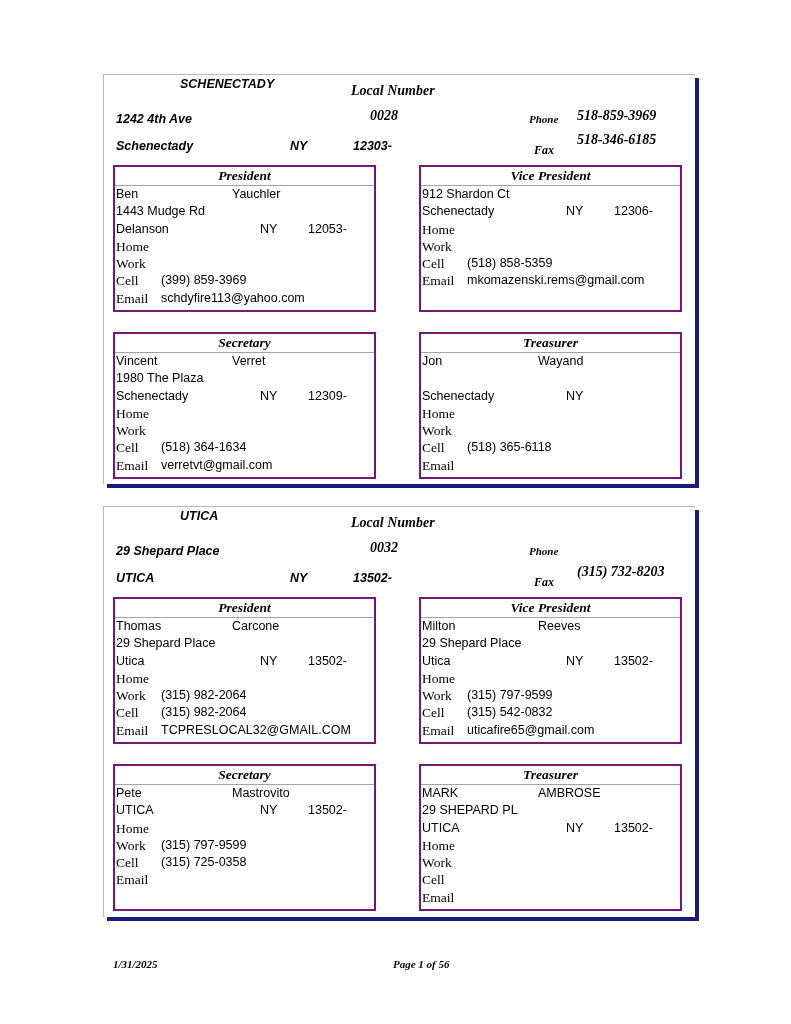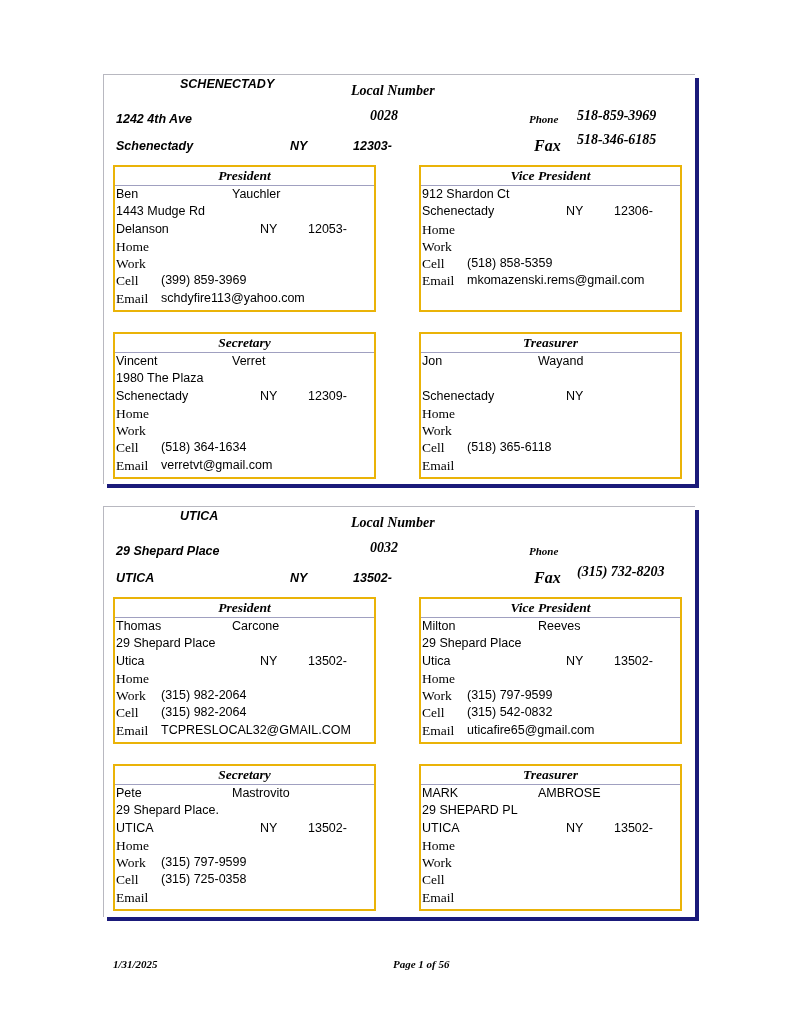--- a/index.html
+++ b/index.html
@@ -19,27 +19,27 @@
   .hdr-serif { position: absolute; font-family: "Liberation Serif", serif; font-weight: bold; font-style: italic; color: #000; white-space: nowrap; }
   .city-title { left: 76px; top: 2px; }
   .street { left: 12px; top: 37px; }
   .city { left: 12px; top: 64px; }
   .state { left: 186px; top: 64px; }
   .zip { left: 249px; top: 64px; }
   .local-label { left: 247px; top: 8px; font-size: 14px; }
   .local-num { left: 266px; top: 33px; font-size: 14px; }
   .phone-label { left: 425px; top: 38px; font-size: 11px; }
   .phone-val { left: 473px; top: 33px; font-size: 14px; }
-  .fax-label { left: 430px; top: 62px; font-size: 16px; }
+  .fax-label { left: 430px; top: 68px; font-size: 12px; }
   .fax-val { left: 473px; top: 57px; font-size: 14px; }
 
   .officer {
     position: absolute;
     width: 263px; height: 147px;
-    border: 2px solid #eab308;
+    border: 2px solid #701a75;
     box-sizing: border-box;
     background: #fff;
   }
   .officer .title {
     height: 18px;
     border-bottom: 1px solid #a0a0c0;
     text-align: center;
     font-family: "Liberation Serif", serif;
     font-weight: bold; font-style: italic; font-size: 13.5px;
     line-height: 18px; color: #000;
@@ -275,23 +275,20 @@
       <span class="f-val sans">uticafire65@gmail.com</span>
     </div>
   </div>
       <div class="officer pos-bl">
     <div class="title">Secretary</div>
     <div class="row sans">
       <span class="f-first">Pete</span>
       <span class="f-last">Mastrovito</span>
     </div>
     <div class="row sans">
-      <span class="f-first">29 Shepard Place.</span>
-    </div>
-    <div class="row sans">
       <span class="f-first">UTICA</span>
       <span class="f-state">NY</span>
       <span class="f-zip">13502-</span>
     </div>
     <div class="row">
       <span class="f-lbl serif">Home</span>
       <span class="f-val sans"></span>
     </div>
     <div class="row">
       <span class="f-lbl serif">Work</span>

